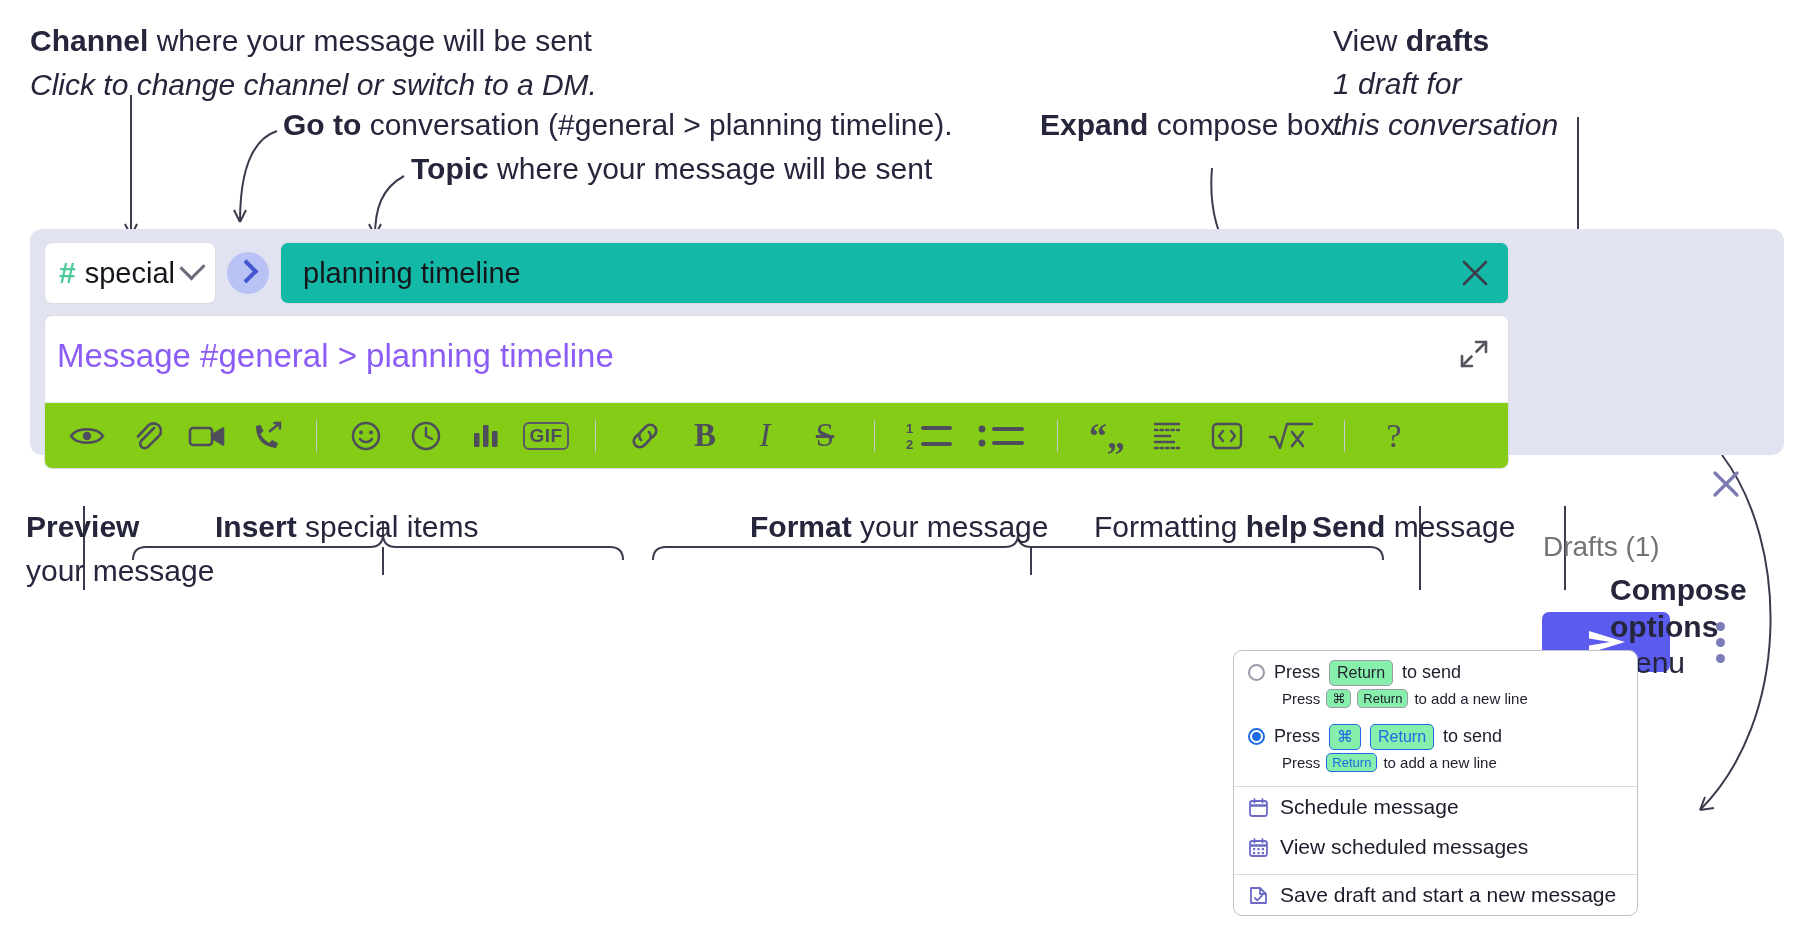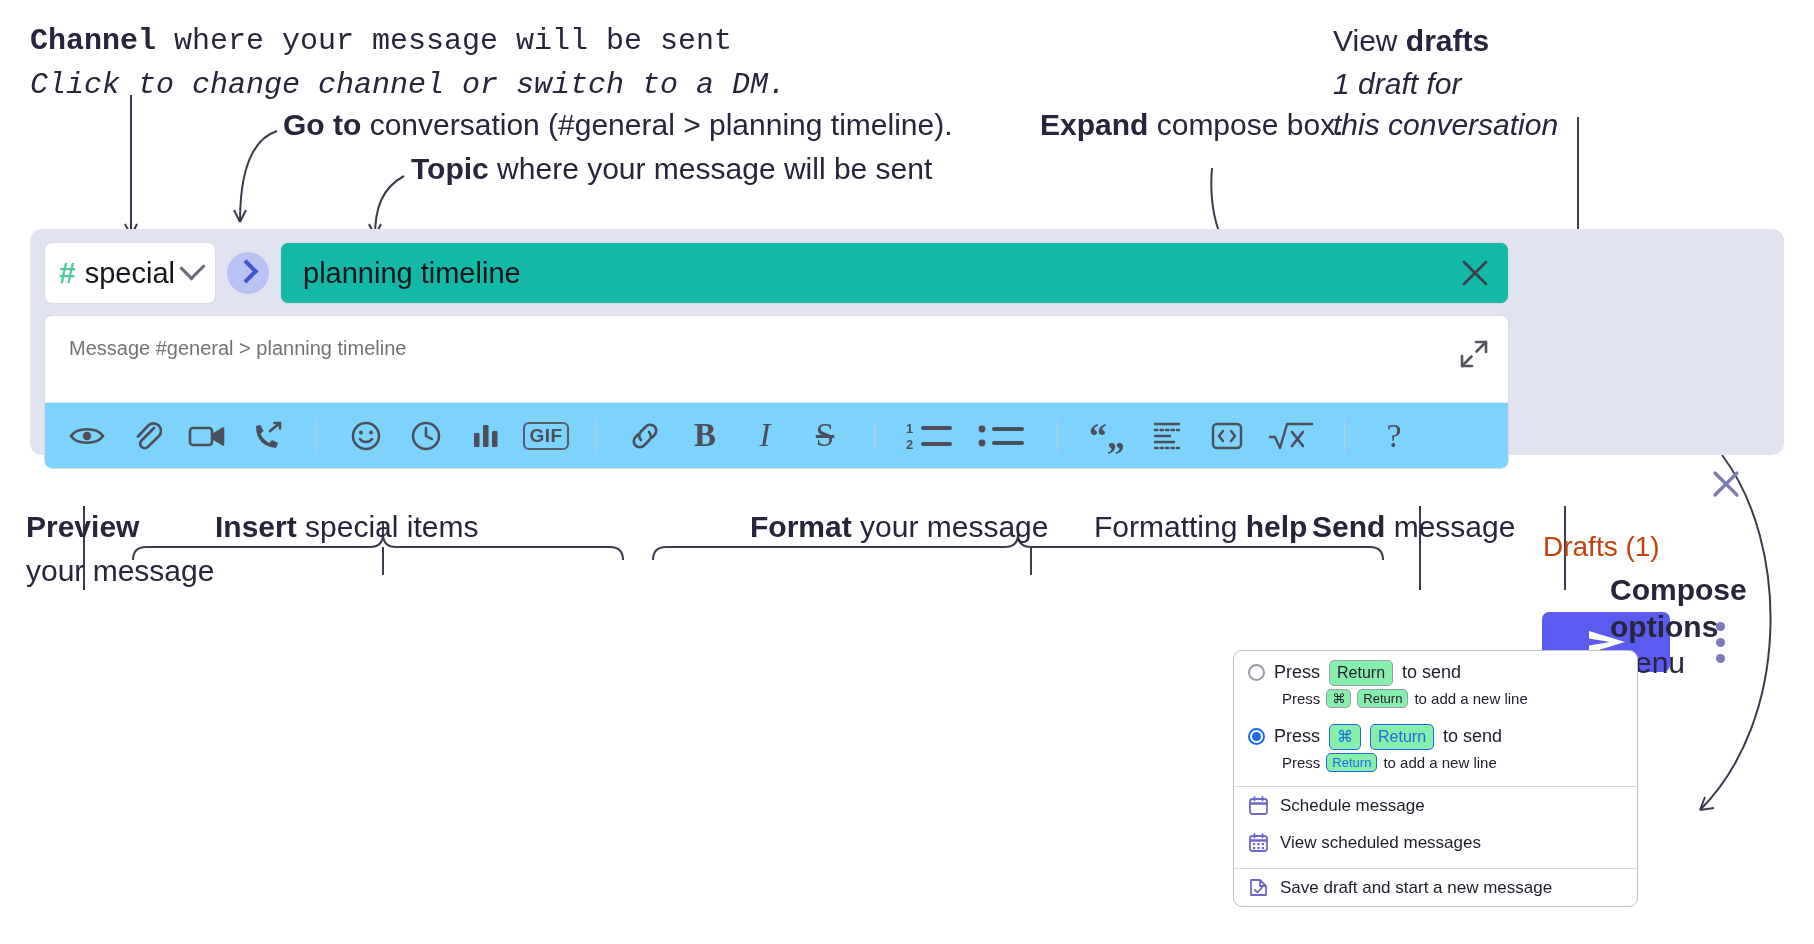--- a/index.html
+++ b/index.html
@@ -43,35 +43,35 @@
     display:flex;align-items:center;padding:0 16px 0 22px;box-sizing:border-box;
   }
   #topic-value{font-size:29px;color:#15151c;flex:1;}
   #topic-clear{width:34px;height:34px;flex:none;}
 
   
   #msg-box{
     margin-top:11px;background:#fff;border:1px solid #dcdce8;border-radius:8px;overflow:hidden;
   }
   #msg-input{height:86px;position:relative;}
-  #msg-placeholder{position:absolute;left:24px;top:21px;font-size:20px;color:#737373;}
+  #msg-placeholder{position:absolute;left:12px;top:21px;font-size:33px;color:#8b5cf6;}
   #expand-btn{position:absolute;right:18px;top:22px;width:32px;height:32px;}
 
   #toolbar{
-    height:66px;background:#7dd3fc;border-top:1px solid #ebebf2;
+    height:66px;background:#84cc16;border-top:1px solid #ebebf2;
     display:flex;align-items:center;padding:0 18px;box-sizing:border-box;gap:12px;
   }
   .tb{width:48px;height:48px;display:flex;align-items:center;justify-content:center;flex:none;color:#5a5a68;}
   .tb svg{display:block;}
   .tsep{width:1px;height:32px;background:#c8c8d4;margin:0 13px;flex:none;}
   .gifbox{border:2.5px solid #5a5a68;border-radius:6px;padding:1px 5px;font-size:19px;font-weight:700;
           font-family:"Liberation Sans",sans-serif;letter-spacing:.4px;color:#4d4d5c;}
 
   
-  #drafts{position:absolute;left:1513px;top:302px;font-size:28px;color:#c2410c;}
+  #drafts{position:absolute;left:1513px;top:302px;font-size:28px;color:#737373;}
   #send-btn{position:absolute;left:1512px;top:383px;width:128px;height:60px;border-radius:7px;
             background:#5b5bef;display:flex;align-items:center;justify-content:center;}
   #kebab{position:absolute;left:1675px;top:385px;width:30px;height:56px;
          display:flex;flex-direction:column;align-items:center;justify-content:center;gap:7px;}
   #kebab i{width:9px;height:9px;border-radius:50%;background:#7b7bb8;display:block;}
   #close-panel{position:absolute;left:1678px;top:237px;width:36px;height:36px;}
 
   
   #menu{
     position:absolute;left:1233px;top:650px;width:405px;
@@ -82,21 +82,21 @@
   .msub{padding:0 14px 7px 48px;display:flex;align-items:center;gap:6px;font-size:15px;}
   .radio{width:17px;height:17px;border:2px solid #9a9aa8;border-radius:50%;flex:none;box-sizing:border-box;
          display:flex;align-items:center;justify-content:center;}
   .radio.on{border-color:#1d6be5;}
   .radio.on::after{content:"";width:9px;height:9px;border-radius:50%;background:#1d6be5;}
   .key{border:1px solid #9b9baa;border-radius:5px;padding:1px 7px;font-size:16px;color:#23232f;
        display:inline-block;line-height:1.35;background:#86efac;}
   .key.sm{font-size:13px;padding:0px 5px;}
   .key.blue{border-color:#1d6be5;color:#1d6be5;}
   .mdivide{height:1px;background:#d9d9e2;margin:7px 0 0 0;}
-  .mitem{display:flex;align-items:center;gap:11px;padding:8px 14px;font-size:17px;}
+  .mitem{display:flex;align-items:center;gap:11px;padding:8px 14px;font-size:21px;}
   .mitem svg{flex:none;}
 </style>
 </head>
 <body>
 
 <svg class="lines">
   <g stroke="#3b3b4d" stroke-width="2" fill="none">
 
     <path d="M131 95 L131 236"></path>
     <path d="M131 236 l-6 -12 M131 236 l6 -12" fill="#3b3b4d" stroke="#3b3b4d"></path>
@@ -126,21 +126,21 @@
 
     <path d="M1420 506 L1420 590"></path>
 
     <path d="M1565 506 L1565 590"></path>
 
     <path d="M1722 455 C 1790 545, 1790 720, 1700 810"></path>
     <path d="M1700 810 l14 -2 M1700 810 l5 -13"></path>
   </g>
 </svg>
 
-<div class="ann f30" style="left:30px;top:22px;font-family:Liberation Mono, monospace;">
+<div class="ann f30" style="left:30px;top:22px;">
   <div><b>Channel</b><span> where your message will be sent</span></div>
   <div style="margin-top:6px;"><i>Click to change channel or switch to a DM.</i></div>
 </div>
 
 <div class="ann f30" style="left:283px;top:106px;">
   <b>Go to</b><span> conversation (#general &gt; planning timeline).</span>
 </div>
 
 <div class="ann f30" style="left:411px;top:150px;">
   <b>Topic</b><span> where your message will be sent</span>

